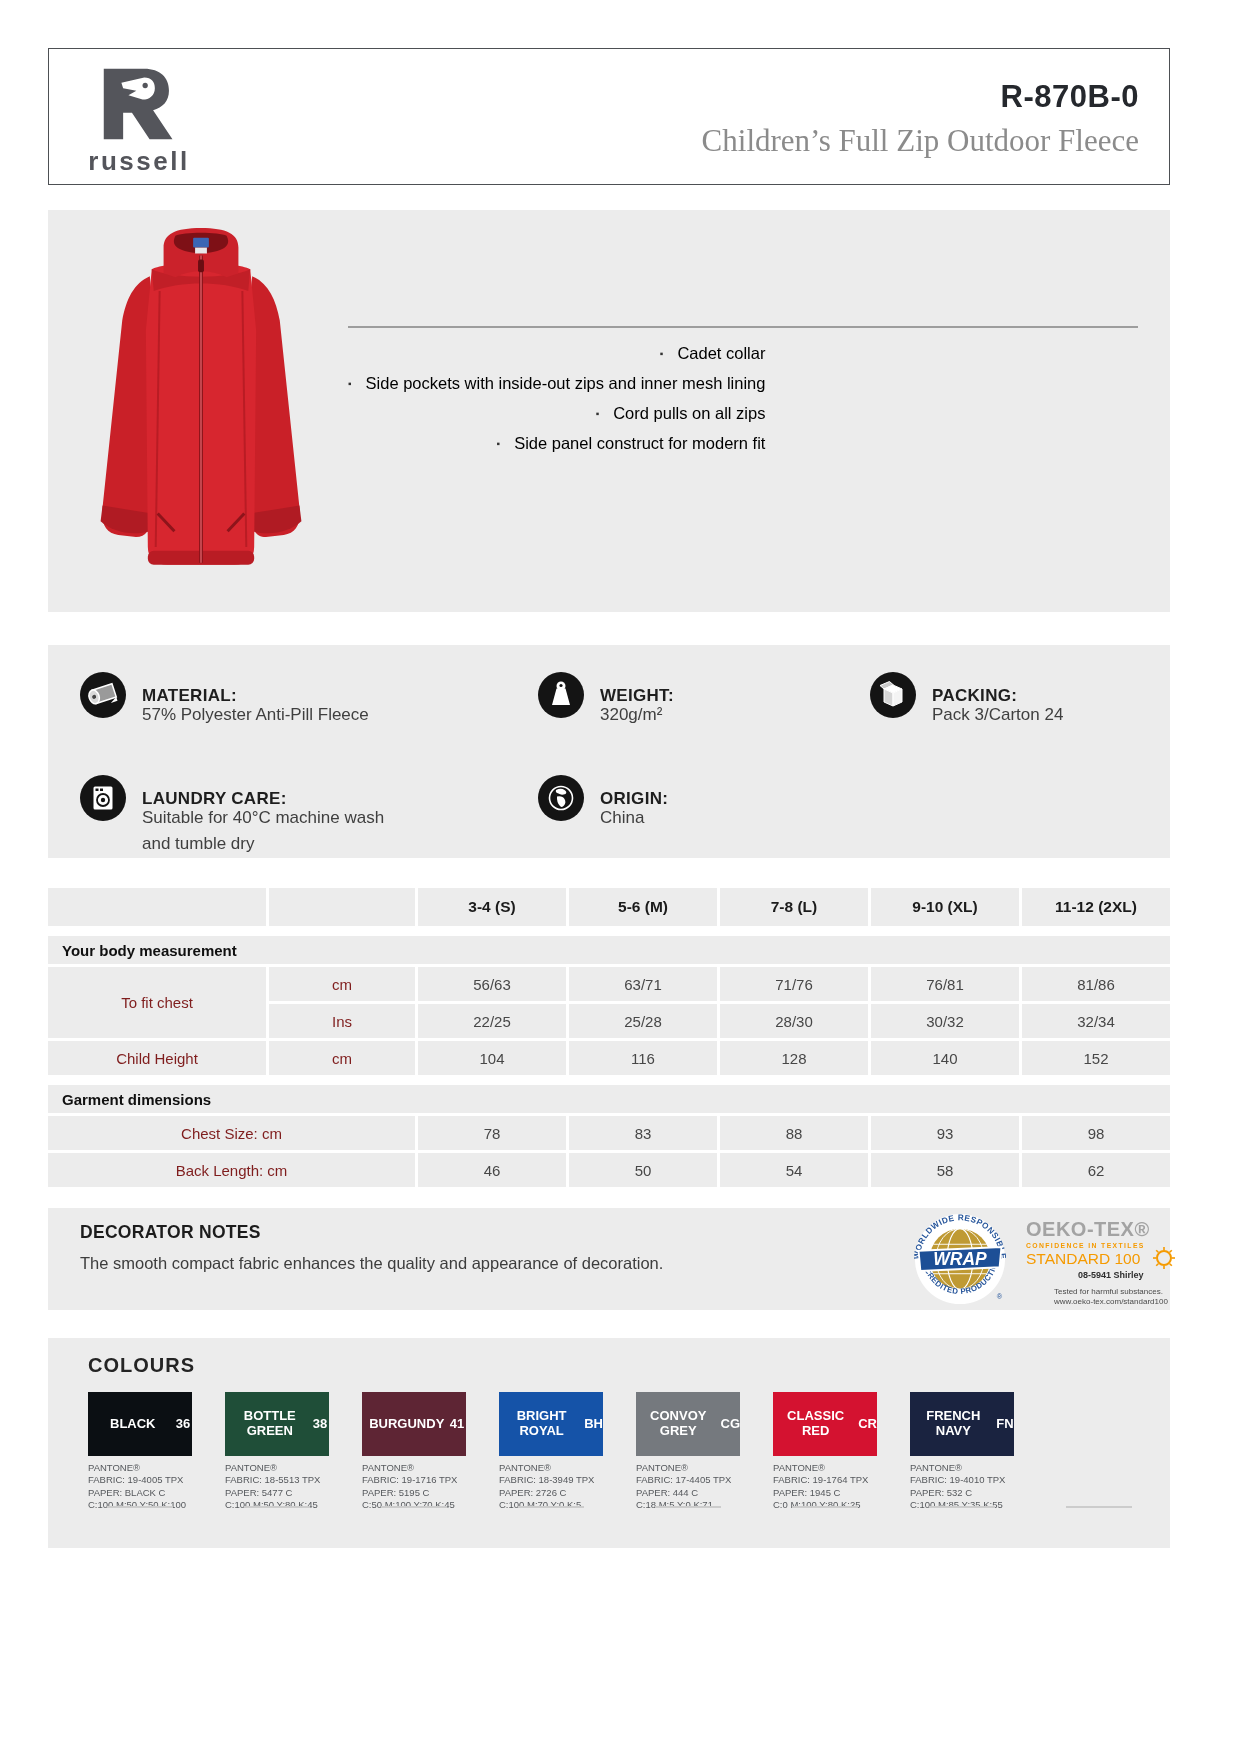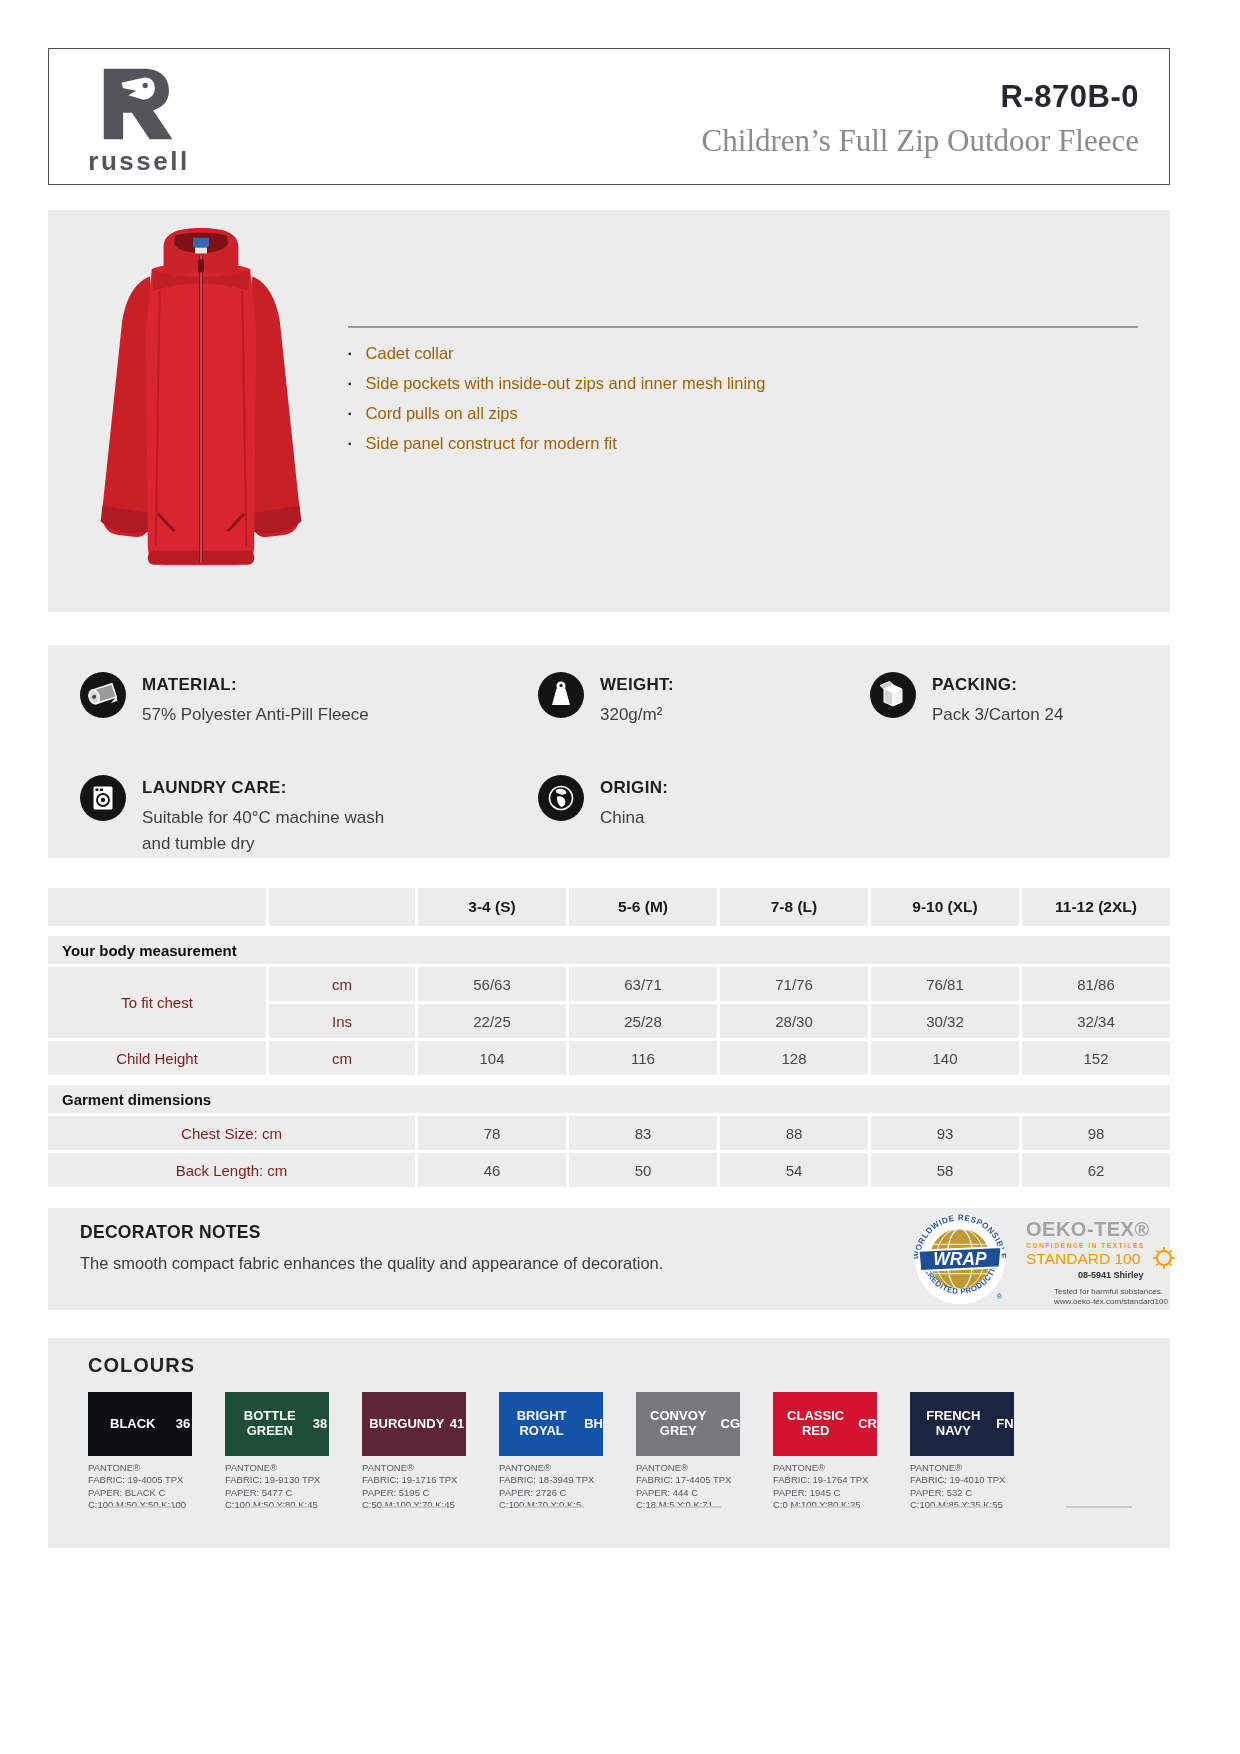--- a/index.html
+++ b/index.html
@@ -17,28 +17,28 @@
   .header-title { position:absolute; right:30px; top:30px; text-align:right; }
   .product-code { font-size:31px; font-weight:bold; color:#25282d; letter-spacing:0.5px; }
   .product-name { font-family:"Liberation Serif","DejaVu Serif",serif; font-size:31px; color:#8b8b8b; margin-top:8px; }
 
   
   #intro-panel { top:210px; height:402px; }
   .photo { position:absolute; left:22px; top:12px; }
   .intro-text { position:absolute; left:300px; top:24px; width:700px; font-size:19.5px; line-height:1.5; color:#3a3a3a; }
   .divider { position:absolute; left:300px; top:116px; width:790px; height:2px; background:#9d9d9d; }
   .features { position:absolute; left:300px; top:134px; list-style:none; margin:0; padding:0; }
-  .features li { font-size:16.5px; color:#a16207; margin-bottom:11px; }
+  .features li { font-size:16.5px; color:#000000; margin-bottom:11px;text-align:right; }
   .features li::before { content:"▪"; font-size:10px; margin-right:14px; position:relative; top:-2px; color:#333; }
 
   
   #specs-panel { top:645px; height:213px; }
   .spec { position:absolute; width:330px; height:86px; }
   .spec .icon { position:absolute; left:0; top:0; }
-  .spec .slabel { position:absolute; left:62px; top:3px; font-weight:bold; font-size:17px; color:#1e1e1e; letter-spacing:0.3px; }
+  .spec .slabel { position:absolute; left:62px; top:14px; font-weight:bold; font-size:17px; color:#1e1e1e; letter-spacing:0.3px; }
   .spec .svalue { position:absolute; left:62px; top:30px; font-size:17px; color:#3f3f3f; line-height:1.55; width:265px; }
   #spec-material { left:32px; top:27px; }
   #spec-weight   { left:490px; top:27px; }
   #spec-packing  { left:822px; top:27px; }
   #spec-laundry  { left:32px; top:130px; }
   #spec-origin   { left:490px; top:130px; }
   #spec-laundry .svalue { width:245px; }
 
   
   #table-wrap { position:absolute; left:45px; top:885px; width:1128px; }
@@ -336,21 +336,21 @@
           <div>C:100 M:50 Y:50 K:100</div>
         </div>
       </div>
       <div class="swatch-col" style="left: 177px;">
         <div class="swatch" style="background: rgb(31, 78, 56);">
           <div class="name">BOTTLE GREEN</div>
           <div class="code">38</div>
         </div>
         <div class="pantone">
           <div>PANTONE®</div>
-          <div>FABRIC: 19-9130 TPX</div>
+          <div>FABRIC: 18-5513 TPX</div>
           <div>PAPER: 5477 C</div>
           <div>C:100 M:50 Y:80 K:45</div>
         </div>
       </div>
       <div class="swatch-col" style="left: 314px;">
         <div class="swatch" style="background: rgb(94, 37, 52);">
           <div class="name">BURGUNDY</div>
           <div class="code">41</div>
         </div>
         <div class="pantone">

